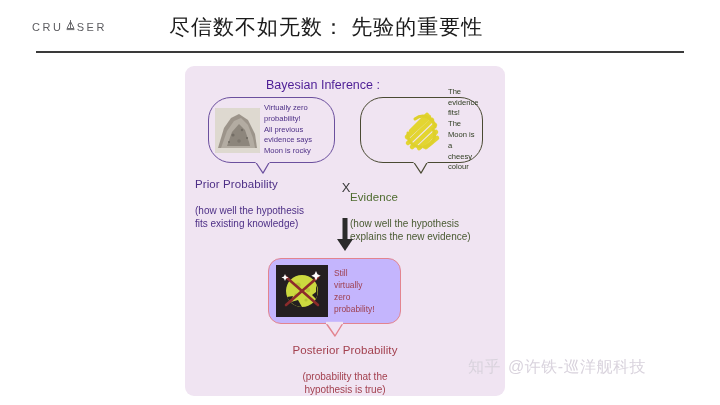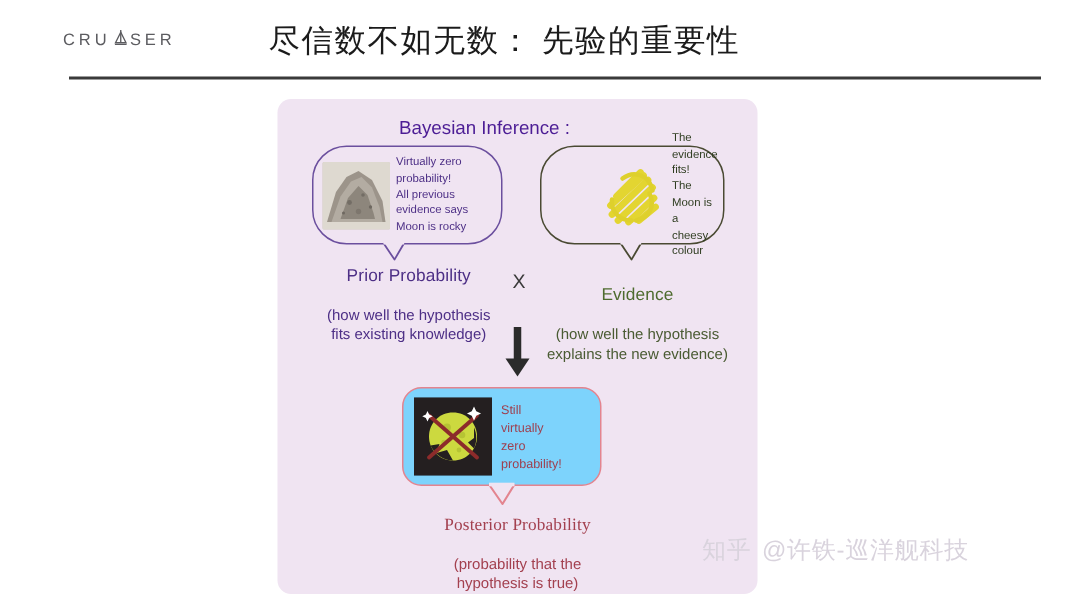--- a/index.html
+++ b/index.html
@@ -12,21 +12,21 @@
     height: 405px;
     position: relative;
     overflow: hidden;
     font-family: "Liberation Sans", sans-serif;
     background: #ffffff;
   }
 
   
   #slide-header {
     position: absolute;
-    left: 16px; top: 0;
+    left: 6px; top: 0;
     width: 672px;
     height: 53px;
   }
   #brand-logo {
     position: absolute;
     left: 26px;
     top: 19px;
     display: flex;
     align-items: center;
     color: #5c5c60;
@@ -145,21 +145,20 @@
     width: 46px;
     height: 46px;
     flex: 0 0 46px;
     margin-right: 3px;
     position: relative;
   }
 
   
   .term-block {
     position: absolute;
-    text-align: center;
   }
   .term-title {
     font-size: 11.5px;
     font-family: "Liberation Sans", sans-serif;
     letter-spacing: 0.1px;
   }
   .term-sub {
     font-size: 10px;
     line-height: 1.32;
     margin-top: 14px;
@@ -196,21 +195,21 @@
 
   
   #posterior-bubble {
     position: absolute;
     left: 83px;
     top: 192px;
     width: 133px;
     height: 66px;
     border: 1.4px solid #e3848f;
     border-radius: 13px;
-    background: #7dd3fc;
+    background: #c4b5fd;
     box-sizing: border-box;
   }
   #posterior-bubble .bubble-inner { padding: 5px 7px; }
   #posterior-bubble .bubble-text { color: #9e3f4e; font-size: 8.4px; line-height: 1.45; }
   #moon-thumb {
     width: 52px;
     height: 52px;
     flex: 0 0 52px;
     margin-right: 6px;
     background: #1e1b1c;
@@ -218,21 +217,21 @@
     overflow: hidden;
   }
 
   #posterior-term {
     position: absolute;
     left: 35px;
     top: 278px;
     width: 250px;
     text-align: center;
   }
-  #posterior-term .term-title { color: #a3404f; font-size: 11.5px; font-family: Liberation Serif, serif; }
+  #posterior-term .term-title { color: #a3404f; font-size: 11.5px; }
   #posterior-term .term-sub { color: #a3404f; }
 
   
   #watermark {
     position: absolute;
     left: 468px;
     top: 357px;
     font-size: 16px;
     color: #d9d3dd;
     font-family: "Liberation Sans", sans-serif;

